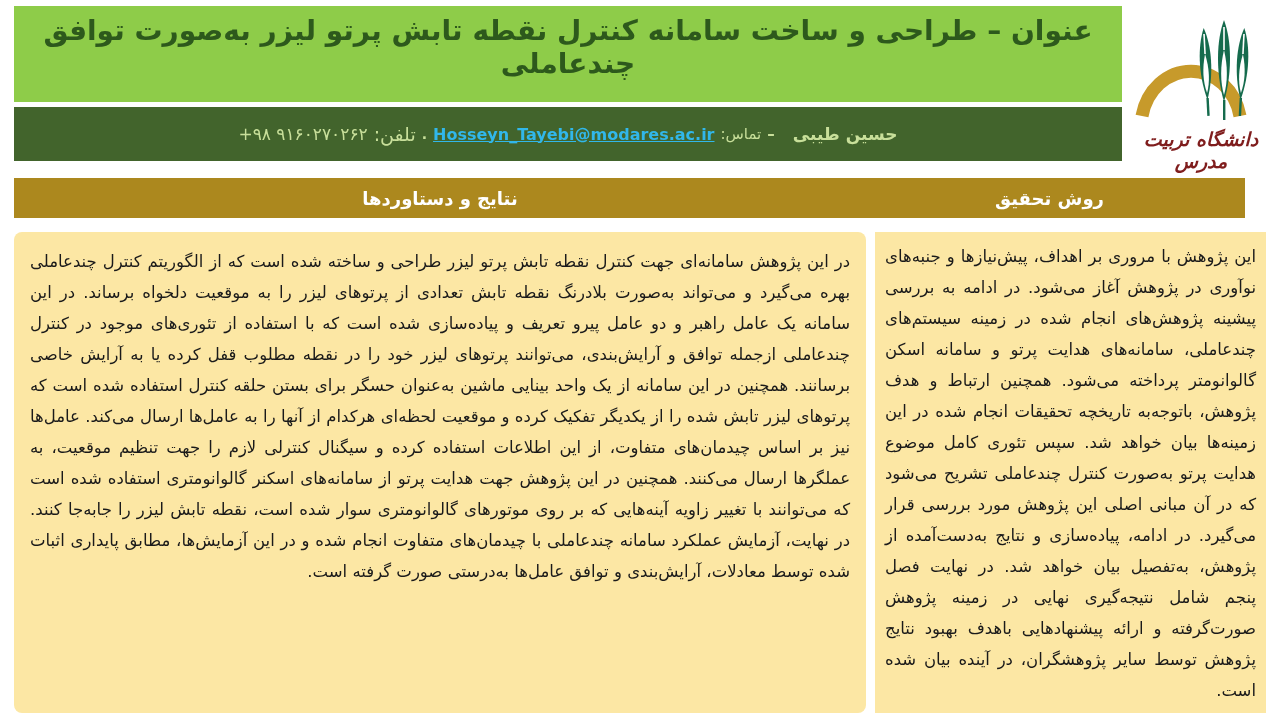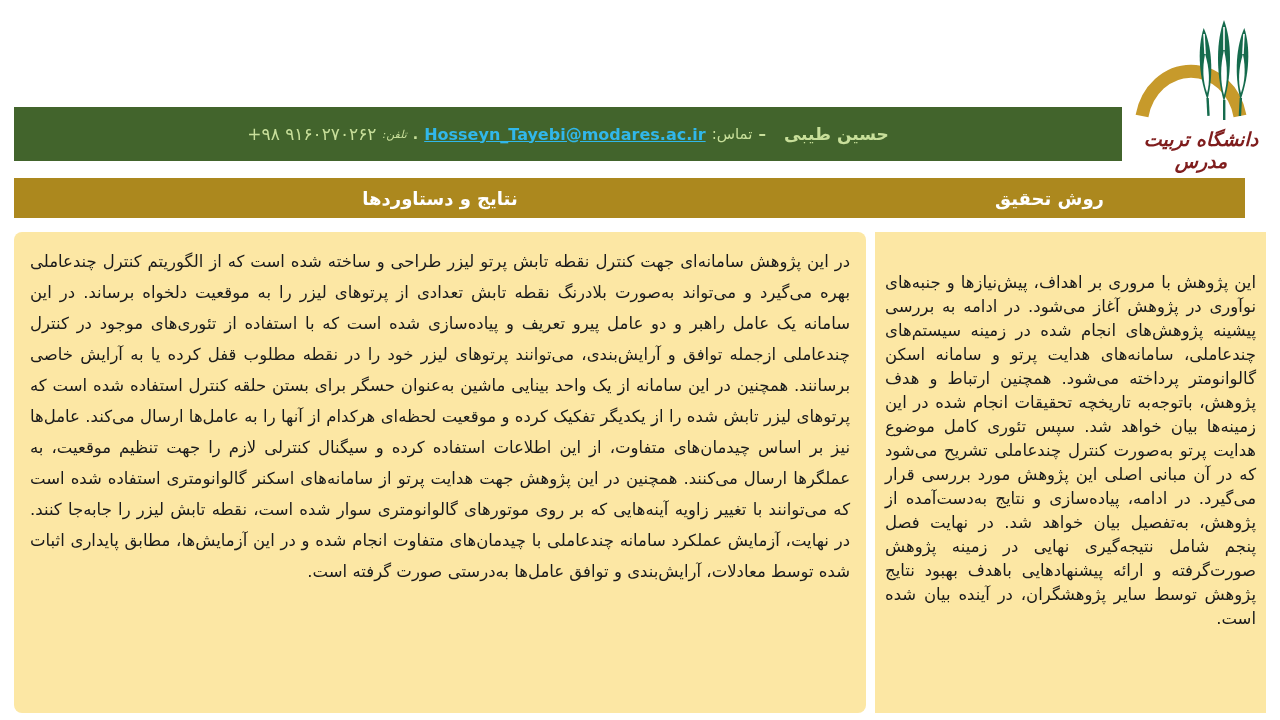--- a/index.html
+++ b/index.html
@@ -53,21 +53,21 @@
   .contact-label { font-size: 15px; }
   .email-link {
     font-size: 16px;
     font-weight: bold;
     color: #31B7EA;
     text-decoration: underline;
     direction: ltr;
     unicode-bidi: embed;
   }
   .contact-sep { font-size: 14px; font-weight: bold; }
-  .phone-label { font-size: 11px; font-style: italic; }
+  .phone-label { font-size: 19px; }
   .phone-number { font-size: 17px; direction: ltr; unicode-bidi: embed; }
 
   
   .logo {
     position: absolute;
     left: 1128px; top: 2px;
     width: 146px; height: 166px;
     background: #ffffff;
   }
   .logo svg { display: block; }
@@ -117,31 +117,33 @@
     direction: rtl;
     text-align: justify;
     color: #1a1a1a;
   }
   .results-panel p {
     padding: 14px 16px 0 16px;
     font-size: 16.5px;
     line-height: 31px;
   }
   .method-panel p {
-    padding: 23px 10px 0 10px;
+    padding: 9px 10px 0 10px;
     font-size: 16.5px;
-    line-height: 24px;
-    margin-top: 16px;
+    line-height: 31px;
   }
 </style>
 </head>
 <body>
 
 <div class="page">
 
+  <div class="title-band">
+    <div class="title-text">عنوان – طراحی و ساخت سامانه کنترل نقطه تابش پرتو لیزر به‌صورت توافق چندعاملی</div>
+  </div>
 
   <div class="contact-bar">
     <span class="contact-name">حسین طیبی</span>
     <span class="contact-dash">–</span>
     <span class="contact-label">تماس:</span>
     <a class="email-link" href="#">Hosseyn_Tayebi@modares.ac.ir</a>
     <span class="contact-sep">.</span>
     <span class="phone-label">تلفن:</span>
     <span class="phone-number">+۹۸ ۹۱۶۰۲۷۰۲۶۲</span>
   </div>

